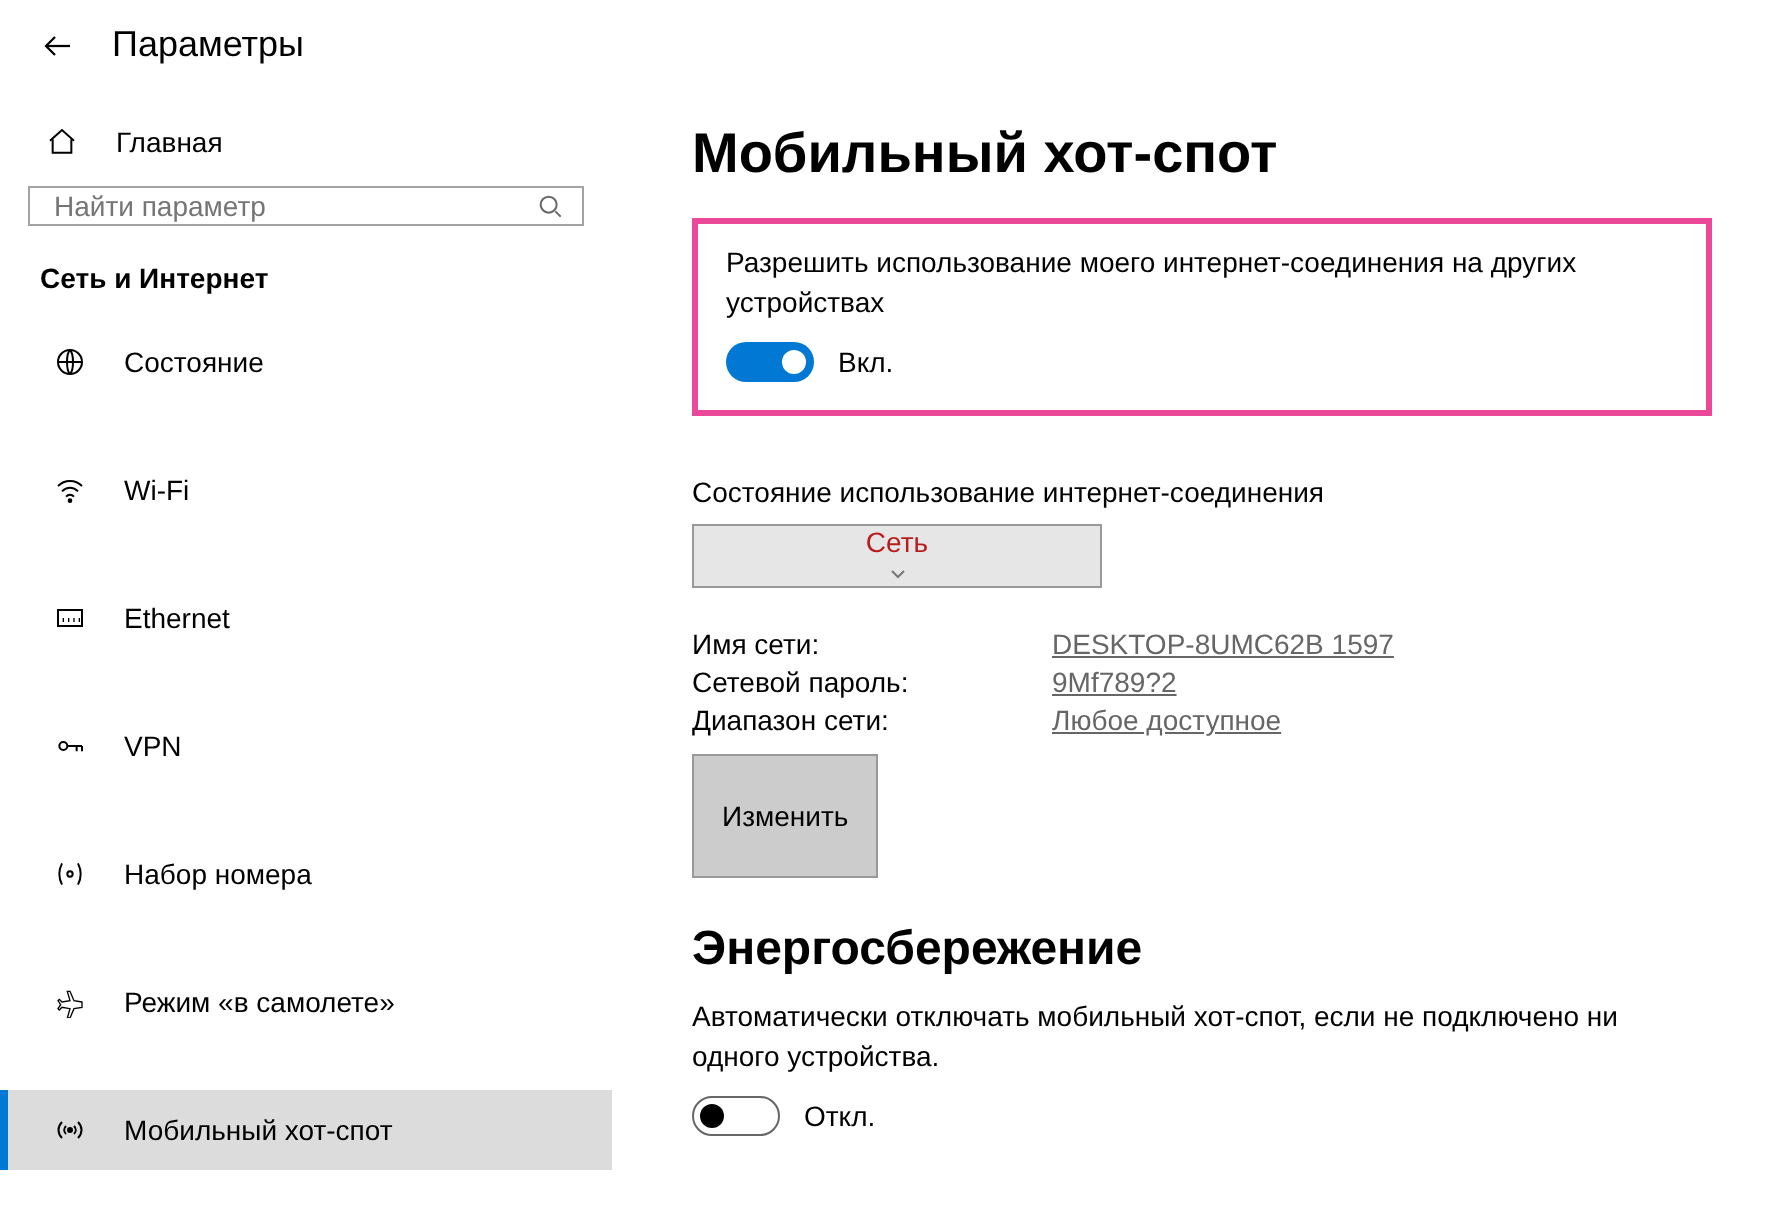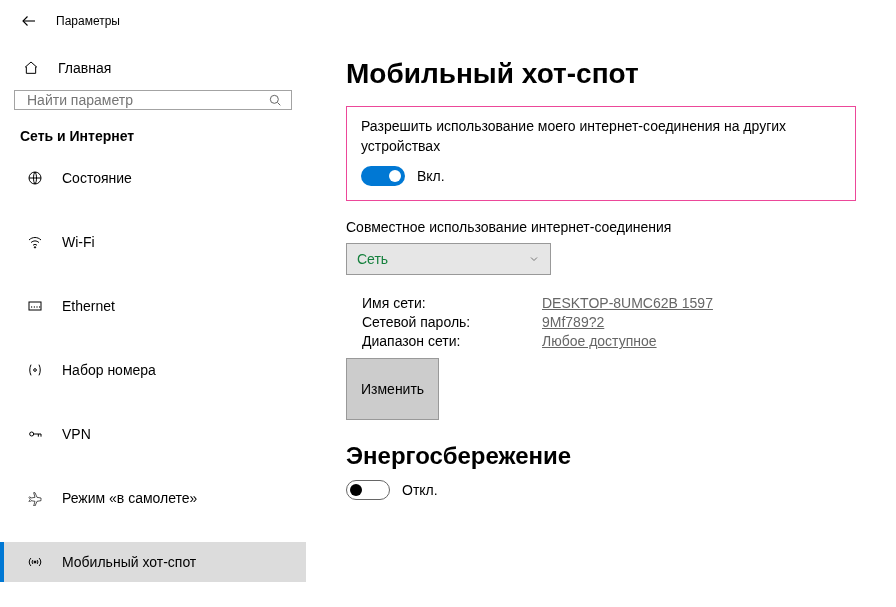--- a/index.html
+++ b/index.html
@@ -15,21 +15,21 @@
     display: flex;
     flex-direction: column;
   }
   .titlebar {
     display: flex;
     align-items: center;
     padding: 12px 20px 6px 20px;
     background: #fff;
   }
   .titlebar .back { margin-right: 18px; cursor: pointer; }
-  .titlebar .title { font-size: 12px; }
+  .titlebar .title { font-size: 18px; }
   .body {
     display: flex;
     flex: 1;
     overflow: hidden;
   }
   .sidebar {
     width: 306px;
     padding: 18px 0 0 0;
     display: flex;
     flex-direction: column;
@@ -86,23 +86,23 @@
     font-size: 28px;
     font-weight: 600;
     margin: 0 0 16px 0;
   }
   .h2 {
     font-size: 24px;
     font-weight: 600;
     margin: 22px 0 10px 0;
   }
   .callout {
-    border: 1px solid #ec4899;
+    border: 3px solid #ec4899;
     padding: 10px 14px 14px 14px;
-    margin-bottom: 18px;
+    margin-bottom: 30px;
   }
   .desc {
     margin: 0 0 10px 0;
     line-height: 1.4;
   }
   .toggle-row {
     display: flex;
     align-items: center;
   }
   .toggle {
@@ -122,30 +122,31 @@
     width: 12px;
     height: 12px;
     border-radius: 50%;
   }
   .toggle.on .knob { right: 4px; background: #fff; }
   .toggle.off .knob { left: 3px; top:3px; background: #000; }
   .section-label { margin: 6px 0 8px 0; }
   .dropdown {
     border: 1px solid #999;
     background: #e6e6e6;
-    color: #15803d;
+    color: #b91c1c;
     width: 205px;
     height: 32px;
     display: flex;
     align-items: center;
     justify-content: space-between;
     padding: 0 10px;
     margin-bottom: 20px;
-  }
-  .kv { display: flex; margin: 3px 16px; }
+    flex-direction: column;
+  }
+  .kv { display: flex; margin: 3px 0; }
   .kv .k { width: 180px; }
   .kv .v { color: #666; text-decoration: underline; }
   .btn {
     display: inline-block;
     background: #ccc;
     border: 1px solid #999;
     padding: 22px 14px;
     margin-top: 6px;
     cursor: pointer;
   }
@@ -216,36 +217,36 @@
           <svg width="16" height="16" viewBox="0 0 24 24" fill="none" stroke="#000" stroke-width="1.5">
               <rect x="3" y="6" width="18" height="12"></rect>
               <path d="M7 12v3M11 12v3M15 12v3M19 12v3" stroke-width="1"></path>
             </svg>
         </span>
         <span class="label">Ethernet</span>
       </div>
       <div class="nav-item">
         <span class="icon">
           <svg width="16" height="16" viewBox="0 0 24 24" fill="none" stroke="#000" stroke-width="1.5">
+              <circle cx="7" cy="12" r="3"></circle>
+              <path d="M10 12h11"></path>
+              <path d="M17 12v4M21 12v4"></path>
+            </svg>
+        </span>
+        <span class="label">VPN</span>
+      </div>
+      <div class="nav-item">
+        <span class="icon">
+          <svg width="16" height="16" viewBox="0 0 24 24" fill="none" stroke="#000" stroke-width="1.5">
               <path d="M6 4c-2.5 5-2.5 11 0 16"></path>
               <path d="M18 4c2.5 5 2.5 11 0 16"></path>
               <circle cx="12" cy="12" r="2"></circle>
             </svg>
         </span>
         <span class="label">Набор номера</span>
-      </div>
-      <div class="nav-item">
-        <span class="icon">
-          <svg width="16" height="16" viewBox="0 0 24 24" fill="none" stroke="#000" stroke-width="1.5">
-              <circle cx="7" cy="12" r="3"></circle>
-              <path d="M10 12h11"></path>
-              <path d="M17 12v4M21 12v4"></path>
-            </svg>
-        </span>
-        <span class="label">VPN</span>
       </div>
       <div class="nav-item">
         <span class="icon">
           <svg width="16" height="16" viewBox="0 0 24 24" fill="none" stroke="#000" stroke-width="1.5">
               <path d="M21 12l-6-1-3-7h-2l2 7-6 1-2-2-1 1 2 3-2 3 1 1 2-2 6 1-2 7h2l3-7 6-1v-2z" stroke-width="1"></path>
             </svg>
         </span>
         <span class="label">Режим «в самолете»</span>
       </div>
       <div class="nav-item active">
@@ -280,21 +281,21 @@
     <div class="callout">
       <p class="desc">Разрешить использование моего интернет-соединения на других устройствах</p>
       <div class="toggle-row">
         <div class="toggle on">
             <div class="knob"></div>
           </div>
         <span>Вкл.</span>
       </div>
     </div>
 
-    <div class="section-label">Совместное использование интернет-соединения</div>
+    <div class="section-label">Состояние использование интернет-соединения</div>
     <div class="dropdown">
       <span>Сеть</span>
       <span>
         <svg width="12" height="12" viewBox="0 0 24 24" fill="none" stroke="#777" stroke-width="2">
             <path d="M6 9l6 6 6-6"></path>
           </svg>
       </span>
     </div>
 
     <div class="kv">
@@ -307,20 +308,21 @@
       </div>
     <div class="kv">
         <div class="k">Диапазон сети:</div>
         <div class="v">Любое доступное</div>
       </div>
 
     <div class="btn">Изменить</div>
 
 
     <div class="h2">Энергосбережение</div>
+    <p class="desc">Автоматически отключать мобильный хот-спот, если не подключено ни одного устройства.</p>
     <div class="toggle-row">
       <div class="toggle off">
           <div class="knob"></div>
         </div>
       <span>Откл.</span>
     </div>
   </div>
 </div>
 
 </body></html>

